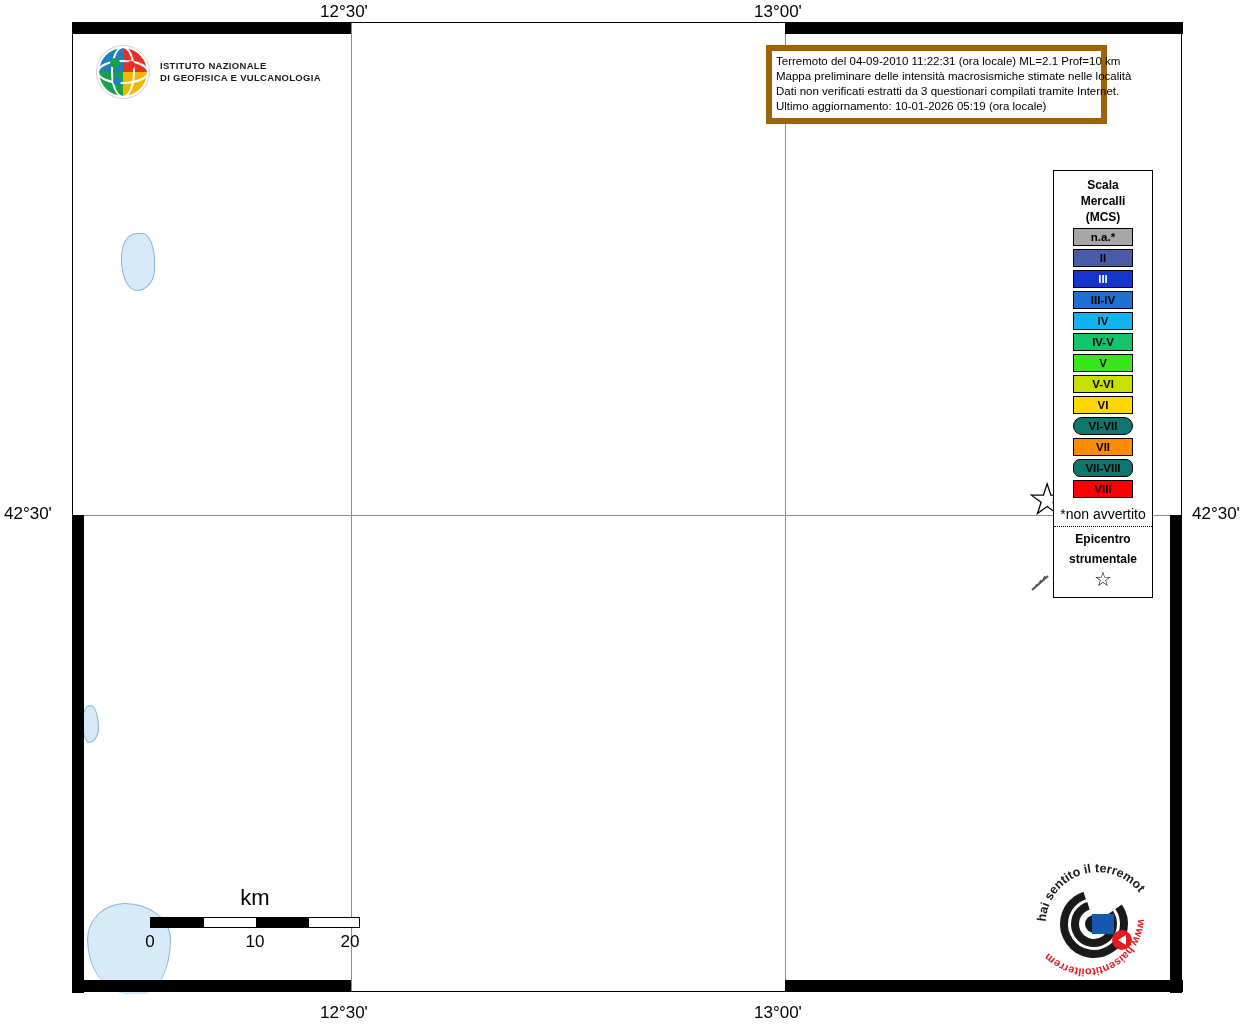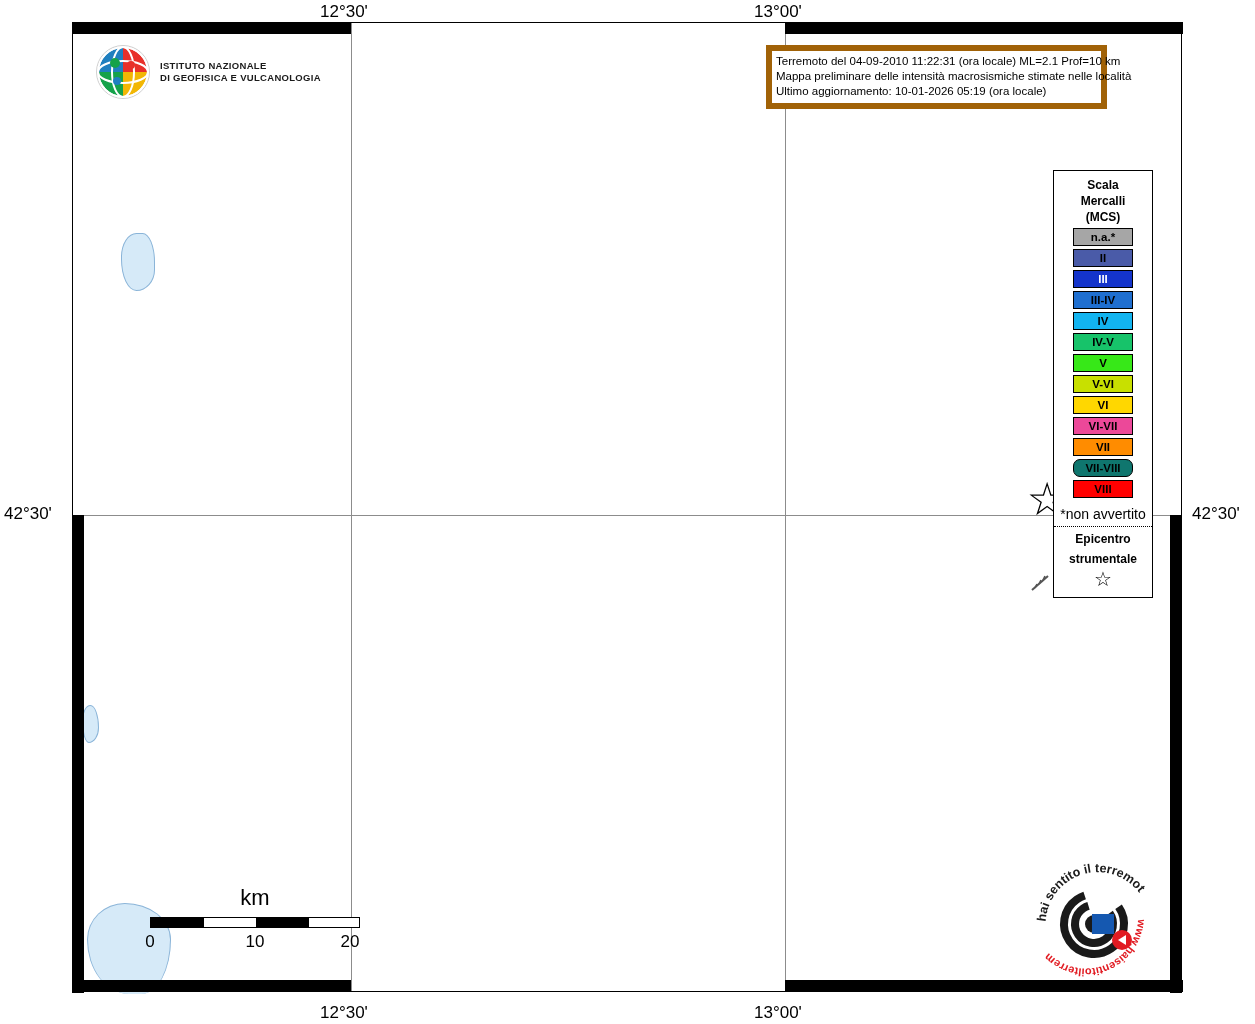--- a/index.html
+++ b/index.html
@@ -274,38 +274,39 @@
   </span>
   <span class="logo-text">
     <div>ISTITUTO NAZIONALE</div>
     <div>DI GEOFISICA E VULCANOLOGIA</div>
   </span>
 </div>
 
 <div id="info-box">
   <div>Terremoto del 04-09-2010 11:22:31 (ora locale) ML=2.1 Prof=10 km</div>
   <div>Mappa preliminare delle intensità macrosismiche stimate nelle località</div>
+  <div>Dati non verificati estratti da 3 questionari compilati tramite Internet.</div>
   <div>Ultimo aggiornamento: 10-01-2026 05:19 (ora locale)</div>
 </div>
 
 <div id="legend">
   <div class="legend-title">Scala</div>
   <div class="legend-title">Mercalli</div>
   <div class="legend-title">(MCS)</div>
 
   <div class="legend-swatch" style="background:#a6a6a6;">n.a.*</div>
   <div class="legend-swatch" style="background:#4a5ba8;">II</div>
   <div class="legend-swatch" style="background:#1434cb; color:#fff;">III</div>
   <div class="legend-swatch" style="background:#1f6fd0;">III-IV</div>
   <div class="legend-swatch" style="background:#12b4f0;">IV</div>
   <div class="legend-swatch" style="background:#17c36a;">IV-V</div>
   <div class="legend-swatch" style="background:#37e818;">V</div>
   <div class="legend-swatch" style="background:#c8e000;">V-VI</div>
   <div class="legend-swatch" style="background:#ffd700;">VI</div>
-  <div class="legend-swatch" style="background:#ec4899;">VI-VII</div>
+  <div class="legend-swatch" style="background:#0f766e;border-radius:9px;">VI-VII</div>
   <div class="legend-swatch" style="background:#ff8c00;">VII</div>
   <div class="legend-swatch" style="background:#0f766e;border-radius:7px;">VII-VIII</div>
   <div class="legend-swatch" style="background:#ff0000;">VIII</div>
 
   <div class="footnote">*non avvertito</div>
 
   <div class="epi-title">Epicentro</div>
   <div class="epi-title">strumentale</div>
   <div class="epi-star">☆</div>
 </div>

